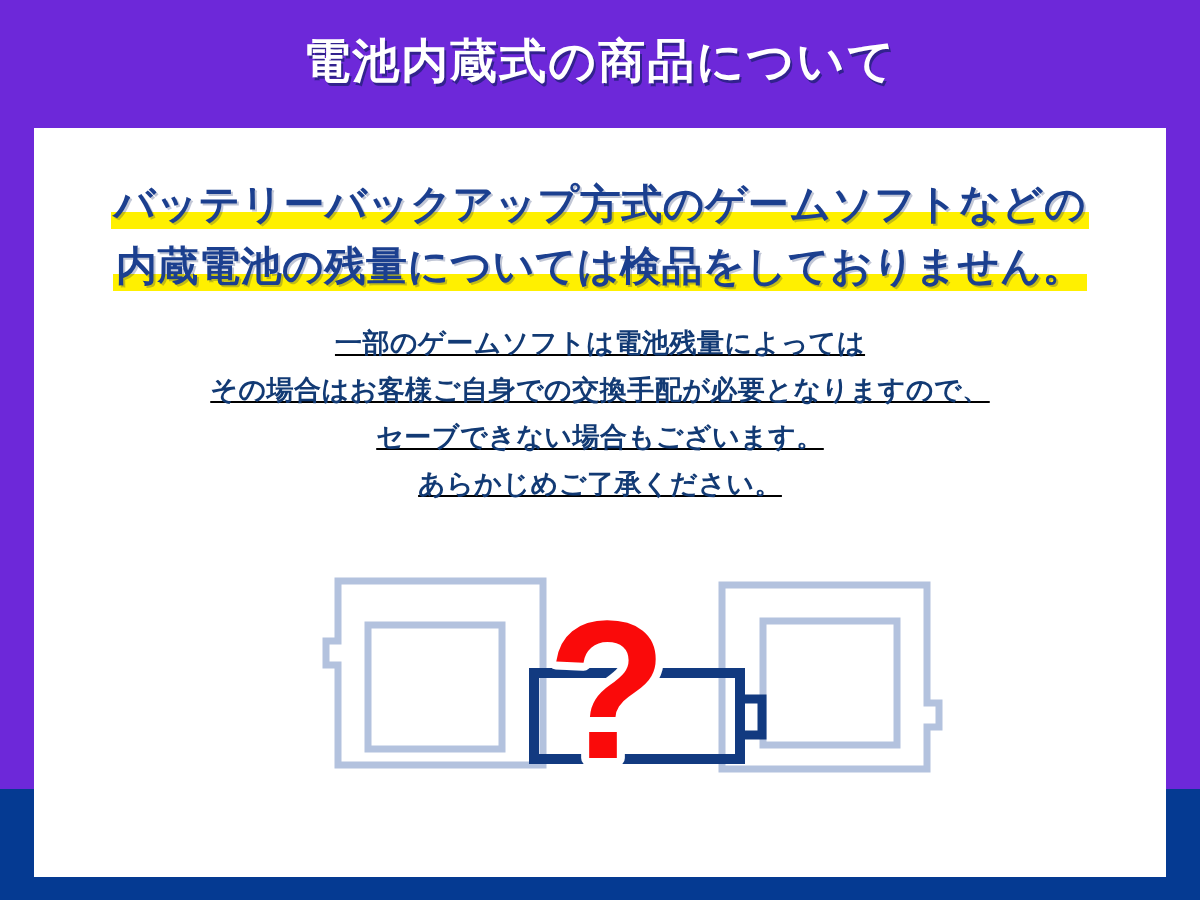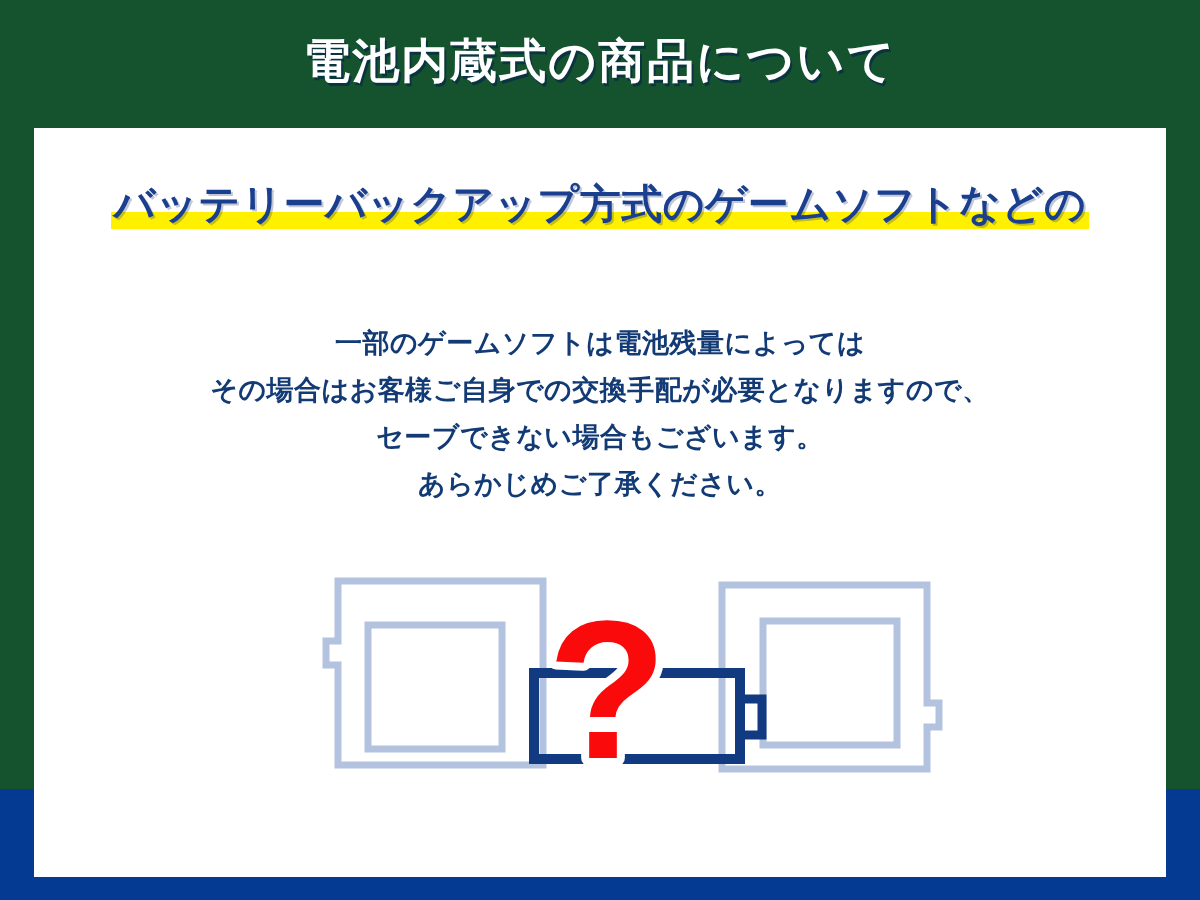--- a/index.html
+++ b/index.html
@@ -12,21 +12,21 @@
     height: 900px;
     background: #053a92;
     font-family: "Liberation Sans", "DejaVu Sans", sans-serif;
     overflow: hidden;
   }
 
   .poster {
     position: relative;
     width: 1200px;
     height: 789px;
-    background: #14532d;
+    background: #6d28d9;
     box-sizing: border-box;
   }
 
   
   .title-bar {
     position: absolute;
     left: 0;
     top: 0;
     width: 1200px;
     height: 120px;
@@ -90,20 +90,21 @@
     z-index: -1;
   }
 
   
   .body-text {
     position: absolute;
     left: 0;
     top: 192px;
     width: 1132px;
     text-align: center;
+    text-decoration: underline;
   }
   .body-line {
     display: block;
     font-size: 27px;
     font-weight: bold;
     color: #123a74;
     line-height: 47px;
     letter-spacing: 0.5px;
     white-space: nowrap;
   }
@@ -128,20 +129,21 @@
 <div class="poster">
 
   <div class="title-bar">
     <div class="title-text">電池内蔵式の商品について</div>
   </div>
 
   <div class="card">
 
     <div class="headline">
       <span class="headline-line"><span class="hl-inner">バッテリーバックアップ方式のゲームソフトなどの</span></span>
+      <span class="headline-line"><span class="hl-inner">内蔵電池の残量については検品をしておりません。</span></span>
     </div>
 
     <div class="body-text">
       <span class="body-line">一部のゲームソフトは電池残量によっては</span>
       <span class="body-line">その場合はお客様ご自身での交換手配が必要となりますので、</span>
       <span class="body-line">セーブできない場合もございます。</span>
       <span class="body-line">あらかじめご了承ください。</span>
     </div>
 
     <div class="illustration">

